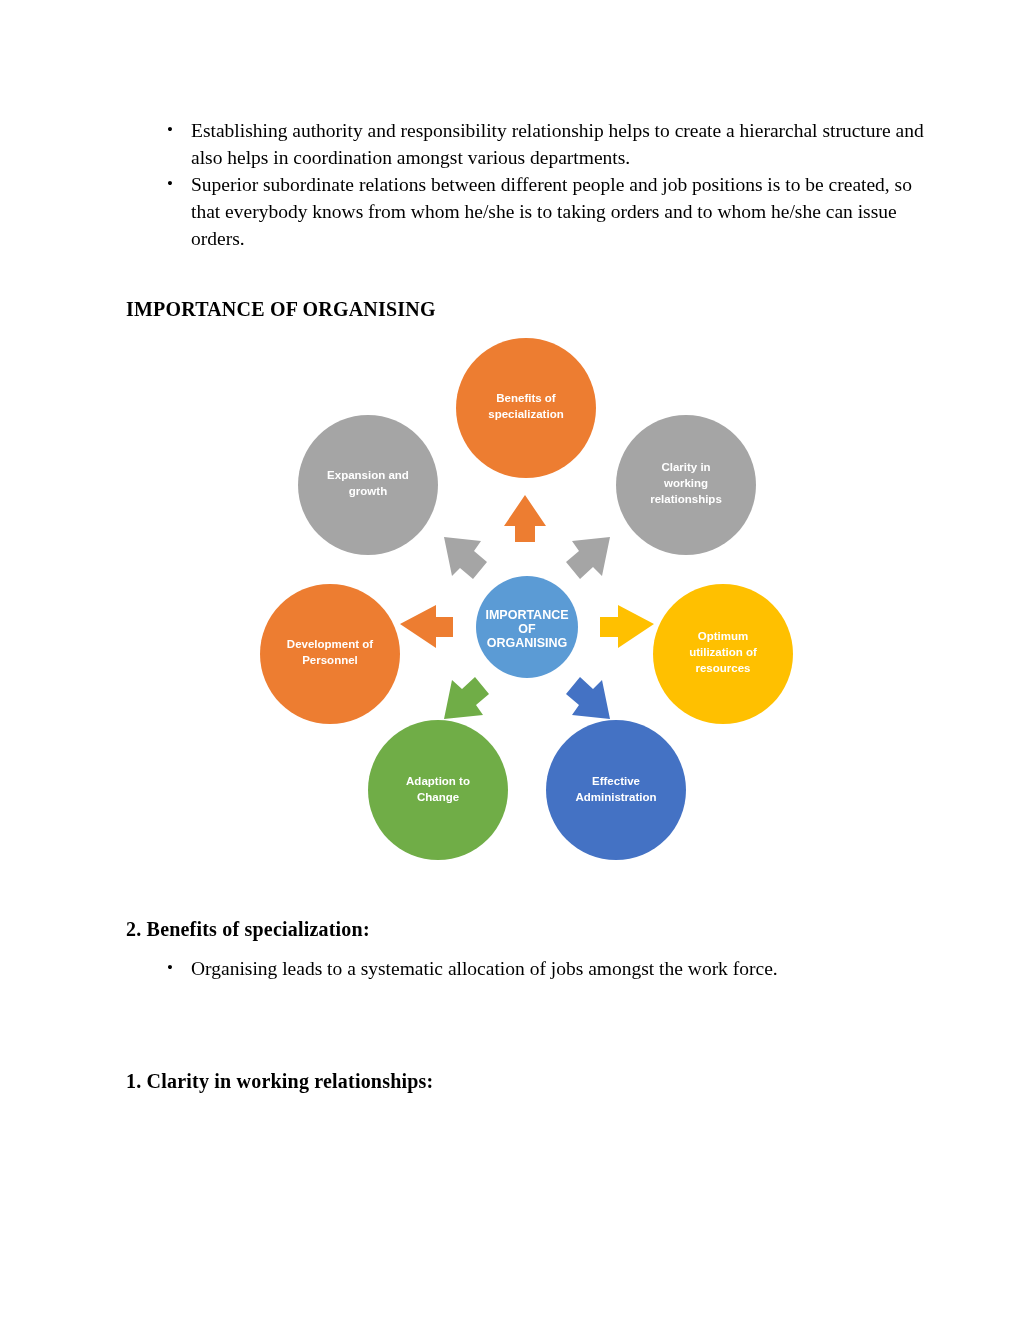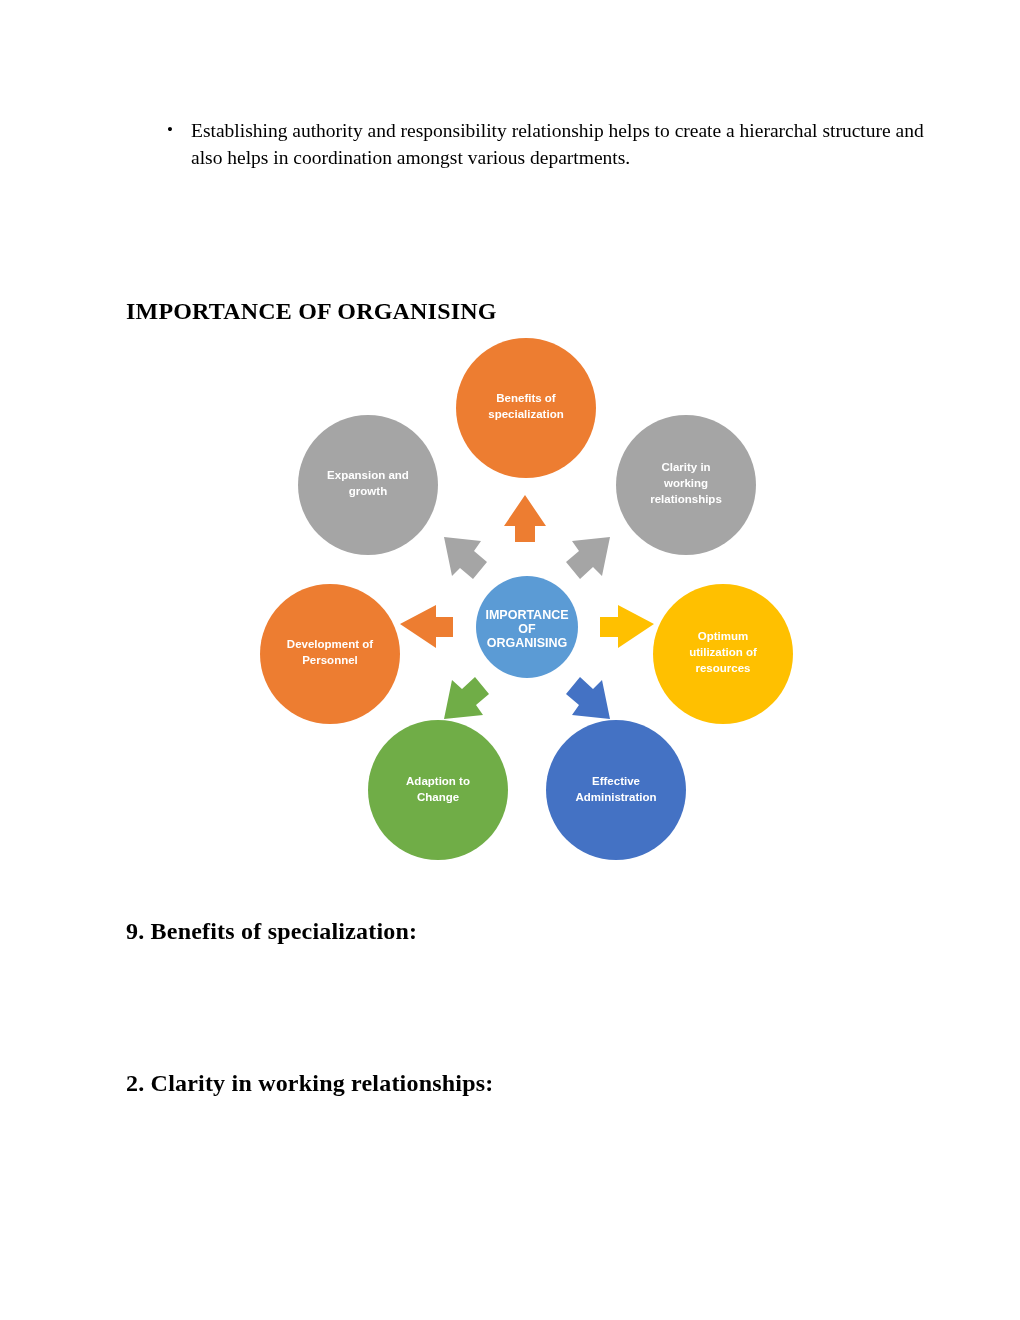--- a/index.html
+++ b/index.html
@@ -49,21 +49,21 @@
   #intro-bullets {
     left: 147px;
     top: 117px;
     width: 770px;
   }
 
   .section-heading {
     position: absolute;
     font-family: "Liberation Serif", serif;
     font-weight: bold;
-    font-size: 24px;
+    font-size: 20px;
     letter-spacing: 0.2px;
     white-space: nowrap;
   }
 
   #importance-heading {
     left: 118px;
     top: 298px;
   }
 
   #sec1-heading { left: 118px; top: 918px; }
@@ -90,20 +90,21 @@
   .node-label.outer { font-size: 11.5px; }
   .node-label.center { font-size: 12.5px; }
 </style>
 </head>
 <body>
 
 <div class="page">
 
   <ul class="bullet-list" id="intro-bullets">
     <li><span>Establishing authority and responsibility relationship helps to create a hierarchal structure and also helps in coordination amongst various departments.</span></li>
+    <li><span>Superior subordinate relations between different people and job positions is to be created, so that everybody knows from whom he/she is to taking orders and to whom he/she can issue orders.</span></li>
   </ul>
 
   <div class="section-heading" id="importance-heading">IMPORTANCE OF ORGANISING</div>
 
   <div id="diagram">
     <svg width="560" height="545" viewBox="0 0 560 545" xmlns="http://www.w3.org/2000/svg">
 
       <g>
         <polygon points="277,165 298,196 287,196 287,212 267,212 267,196 256,196" fill="#ED7D31"></polygon>
       </g>
@@ -179,21 +180,22 @@
 
       <g>
         <circle cx="120" cy="155" r="70" fill="#A5A5A5"></circle>
         <text class="node-label outer" x="120" y="149" text-anchor="middle">Expansion and</text>
         <text class="node-label outer" x="120" y="165" text-anchor="middle">growth</text>
       </g>
 
     </svg>
   </div>
 
-  <div class="section-heading" id="sec1-heading">9. Benefits of specialization:</div>
+  <div class="section-heading" id="sec1-heading">2. Benefits of specialization:</div>
 
   <ul class="bullet-list" id="sec1-bullets">
+    <li><span>Organising leads to a systematic allocation of jobs amongst the work force.</span></li>
   </ul>
 
-  <div class="section-heading" id="sec2-heading">2. Clarity in working relationships:</div>
+  <div class="section-heading" id="sec2-heading">1. Clarity in working relationships:</div>
 
 
 </div>
 
 </body></html>

